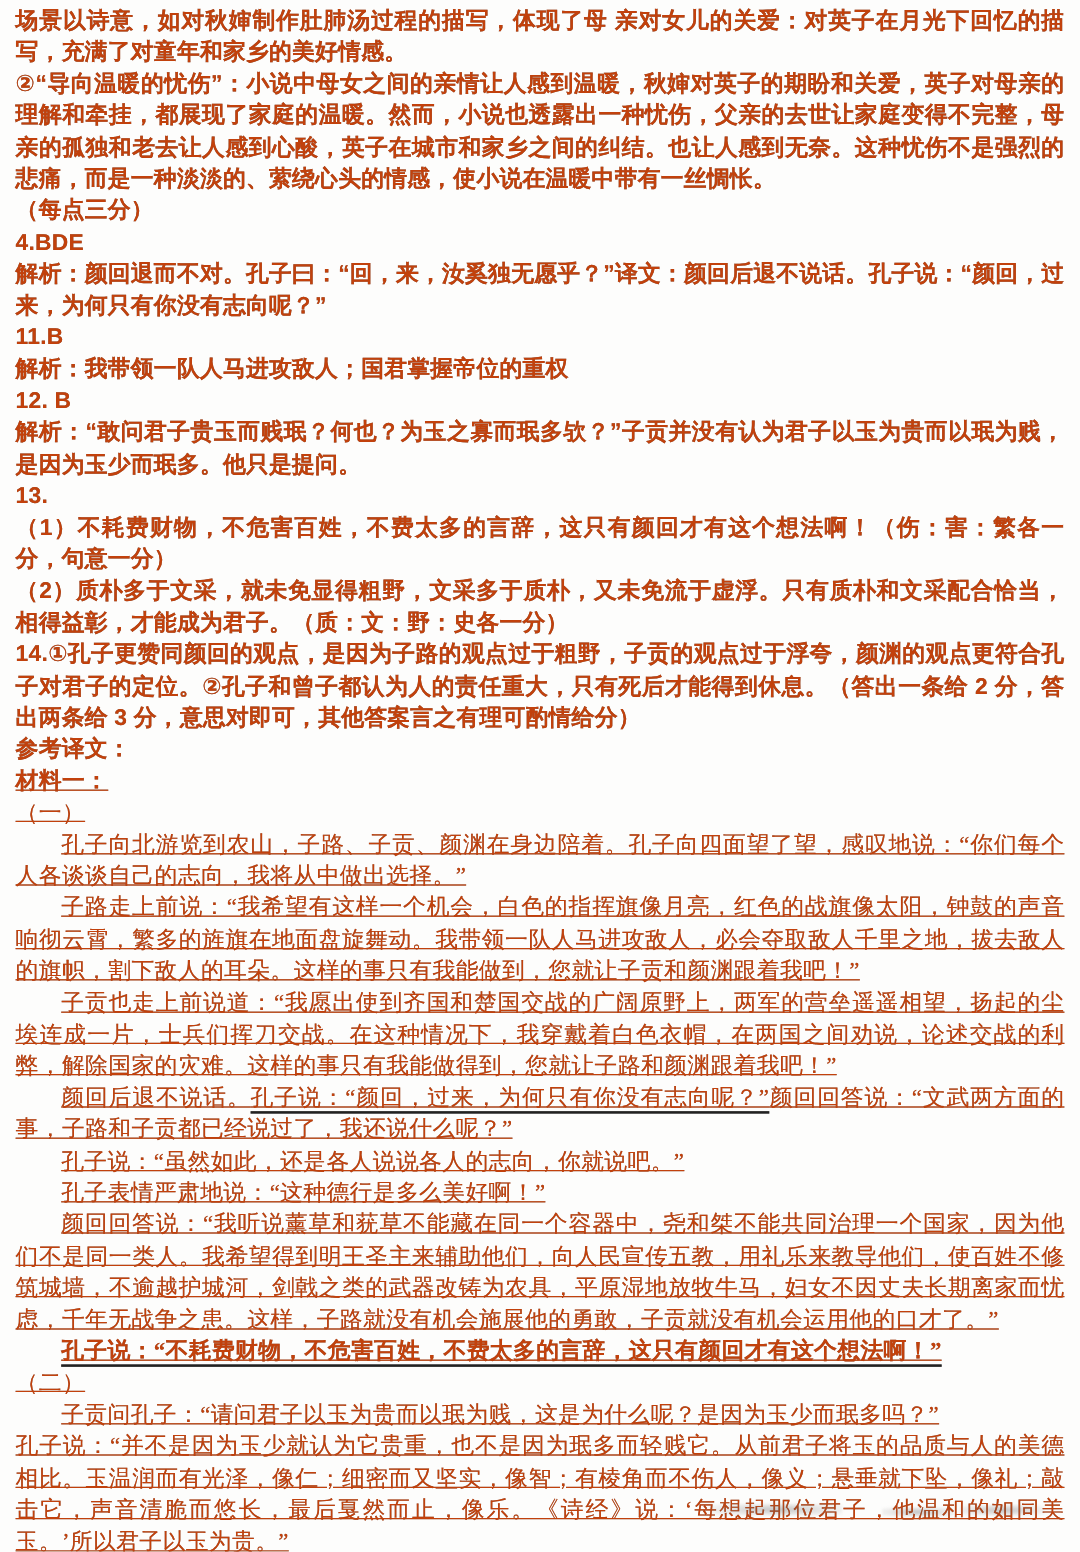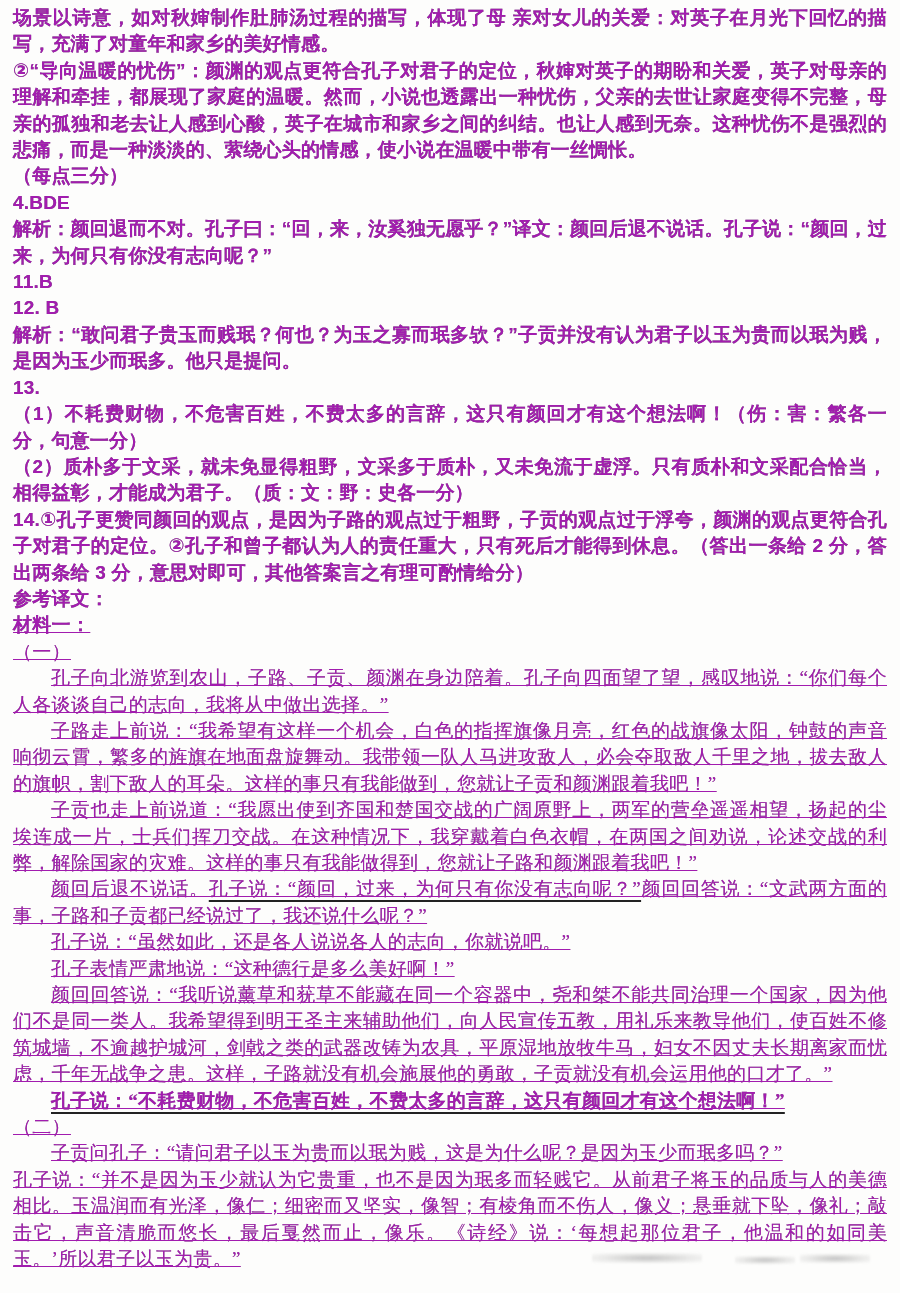--- a/index.html
+++ b/index.html
@@ -8,21 +8,21 @@
     background: #fdfdfc;
     overflow: hidden;
     position: relative;
     font-family: "Liberation Sans", sans-serif;
   }
   .page {
     position: absolute;
     top: 0; left: 0;
     width: 874px; height: 1285px;
     padding: 5px 13px 3px 13px;
-    color: #a21caf;
+    color: #c2410c;
     text-align: justify;
   }
   .page p { margin: 0; font-size: 19px; line-height: 26.4px; }
   .hei {
     font-family: "Liberation Sans", "DejaVu Sans", sans-serif;
     font-weight: 700;
     letter-spacing: 0.2px;
     text-shadow: 0 0 0.4px rgba(20,20,20,0.6);
   }
   .kai {
@@ -49,25 +49,26 @@
   .smudge-1 { left: 592px; top: 1253px; width: 110px; height: 10px; }
   .smudge-2 { left: 735px; top: 1256px; width: 60px; height: 8px; }
   .smudge-3 { left: 800px; top: 1254px; width: 70px; height: 9px; }
 </style>
 </head>
 <body>
 
 <div class="page">
   <div>
       <p class="hei"><span class="">场景以诗意，如对秋婶制作肚肺汤过程的描写，体现了母 亲对女儿的关爱：对英子在月光下回忆的描写，充满了对童年和家乡的美好情感。</span></p>
-      <p class="hei"><span class="">②“导向温暖的忧伤”：颜渊的观点更符合孔子对君子的定位，秋婶对英子的期盼和关爱，英子对母亲的理解和牵挂，都展现了家庭的温暖。然而，小说也透露出一种忧伤，父亲的去世让家庭变得不完整，母亲的孤独和老去让人感到心酸，英子在城市和家乡之间的纠结。也让人感到无奈。这种忧伤不是强烈的悲痛，而是一种淡淡的、萦绕心头的情感，使小说在温暖中带有一丝惆怅。</span></p>
+      <p class="hei"><span class="">②“导向温暖的忧伤”：小说中母女之间的亲情让人感到温暖，秋婶对英子的期盼和关爱，英子对母亲的理解和牵挂，都展现了家庭的温暖。然而，小说也透露出一种忧伤，父亲的去世让家庭变得不完整，母亲的孤独和老去让人感到心酸，英子在城市和家乡之间的纠结。也让人感到无奈。这种忧伤不是强烈的悲痛，而是一种淡淡的、萦绕心头的情感，使小说在温暖中带有一丝惆怅。</span></p>
       <p class="hei"><span class="">（每点三分）</span></p>
       <p class="hei"><span class="">4.BDE</span></p>
       <p class="hei"><span class="">解析：颜回退而不对。孔子曰：“回，来，汝奚独无愿乎？”译文：颜回后退不说话。孔子说：“颜回，过来，为何只有你没有志向呢？”</span></p>
       <p class="hei"><span class="">11.B</span></p>
+      <p class="hei"><span class="">解析：我带领一队人马进攻敌人；国君掌握帝位的重权</span></p>
       <p class="hei"><span class="">12. B</span></p>
       <p class="hei"><span class="">解析：“敢问君子贵玉而贱珉？何也？为玉之寡而珉多欤？”子贡并没有认为君子以玉为贵而以珉为贱，是因为玉少而珉多。他只是提问。</span></p>
       <p class="hei"><span class="">13.</span></p>
       <p class="hei"><span class="">（1）不耗费财物，不危害百姓，不费太多的言辞，这只有颜回才有这个想法啊！（伤：害：繁各一分，句意一分）</span></p>
       <p class="hei"><span class="">（2）质朴多于文采，就未免显得粗野，文采多于质朴，又未免流于虚浮。只有质朴和文采配合恰当，相得益彰，才能成为君子。（质：文：野：史各一分）</span></p>
       <p class="hei"><span class="">14.①孔子更赞同颜回的观点，是因为子路的观点过于粗野，子贡的观点过于浮夸，颜渊的观点更符合孔子对君子的定位。②孔子和曾子都认为人的责任重大，只有死后才能得到休息。（答出一条给 2 分，答出两条给 3 分，意思对即可，其他答案言之有理可酌情给分）</span></p>
       <p class="hei"><span class="">参考译文：</span></p>
       <p class="kai bold"><span class="">材料一：</span></p>
       <p class="kai"><span class="">（一）</span></p>
       <p class="kai indent"><span class="">孔子向北游览到农山，子路、子贡、颜渊在身边陪着。孔子向四面望了望，感叹地说：“你们每个人各谈谈自己的志向，我将从中做出选择。”</span></p>

